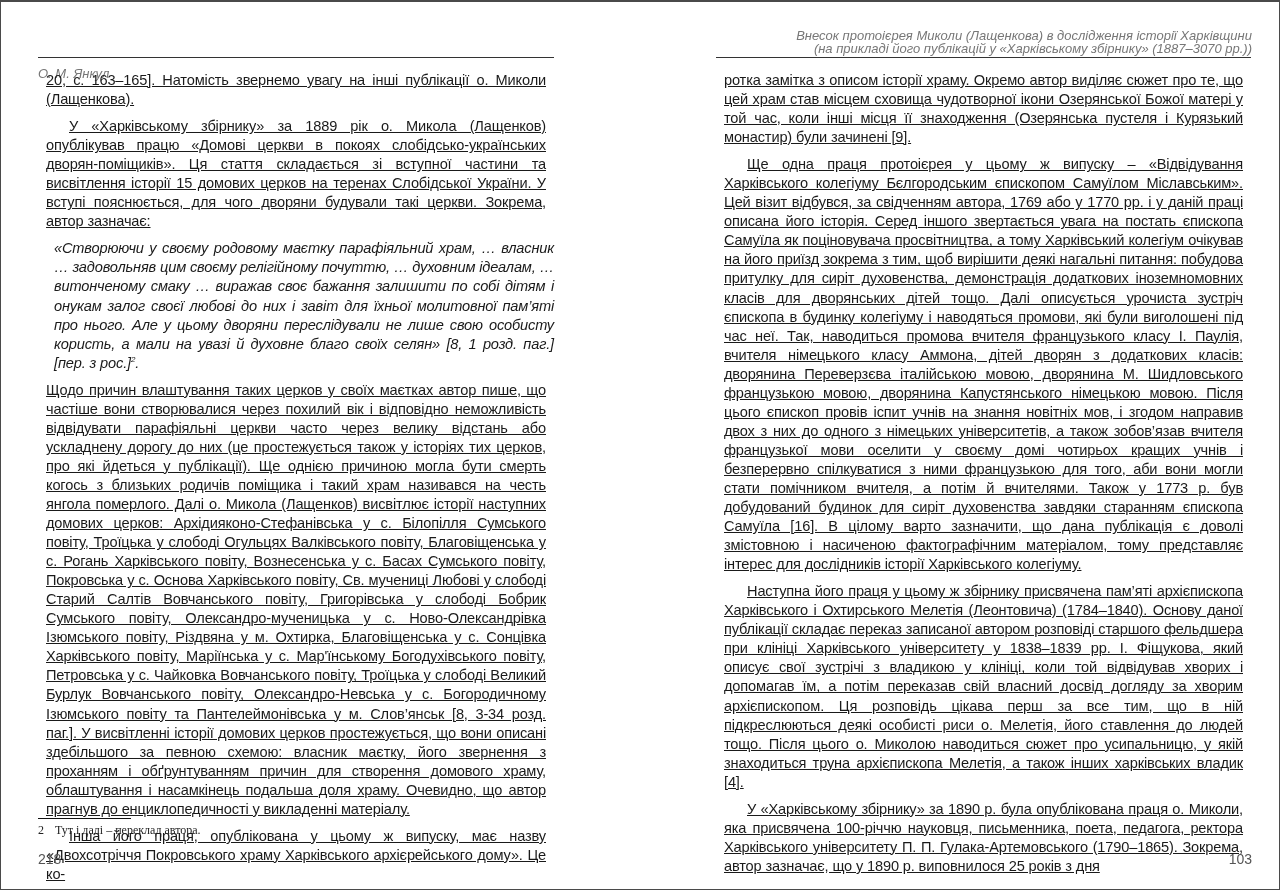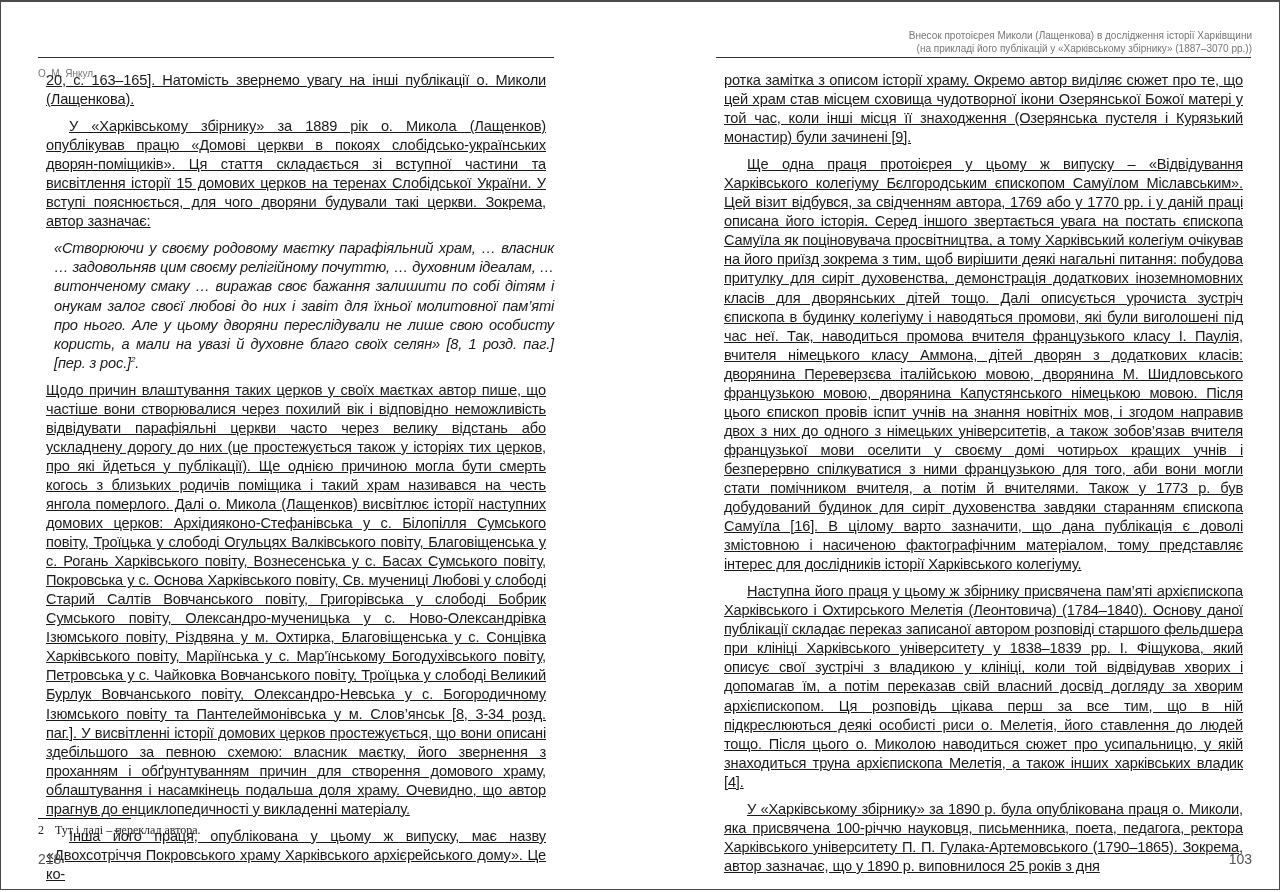--- a/index.html
+++ b/index.html
@@ -8,21 +8,21 @@
       position: absolute; left: 0; top: 0; width: 1280px; height: 890px;
       border: 1px solid #4a4a4a; border-top-width: 2px; background: #fff;
       box-sizing: border-box;
     }
     .page { position: absolute; top: 0; height: 890px; }
     .page-left { left: 0; width: 640px; }
     .page-right { left: 640px; width: 642px; }
 
     .running-head {
       position: absolute; font-family: "Liberation Sans", sans-serif;
-      font-size: 10px; color: #777; line-height: 13px;
+      font-style: italic; font-size: 13px; color: #777; line-height: 13px;
     }
     .page-left .running-head { left: 37px; top: 41px; margin-top: 24px; }
     .page-right .running-head { right: 31px; top: 27px; text-align: right; }
     .head-rule {
       position: absolute; height: 0; border-top: 1px solid #333;
     }
     .page-left .head-rule { left: 37px; width: 516px; top: 55px; }
     .page-right .head-rule { left: 75px; width: 535px; top: 55px; }
 
     .body-text {

